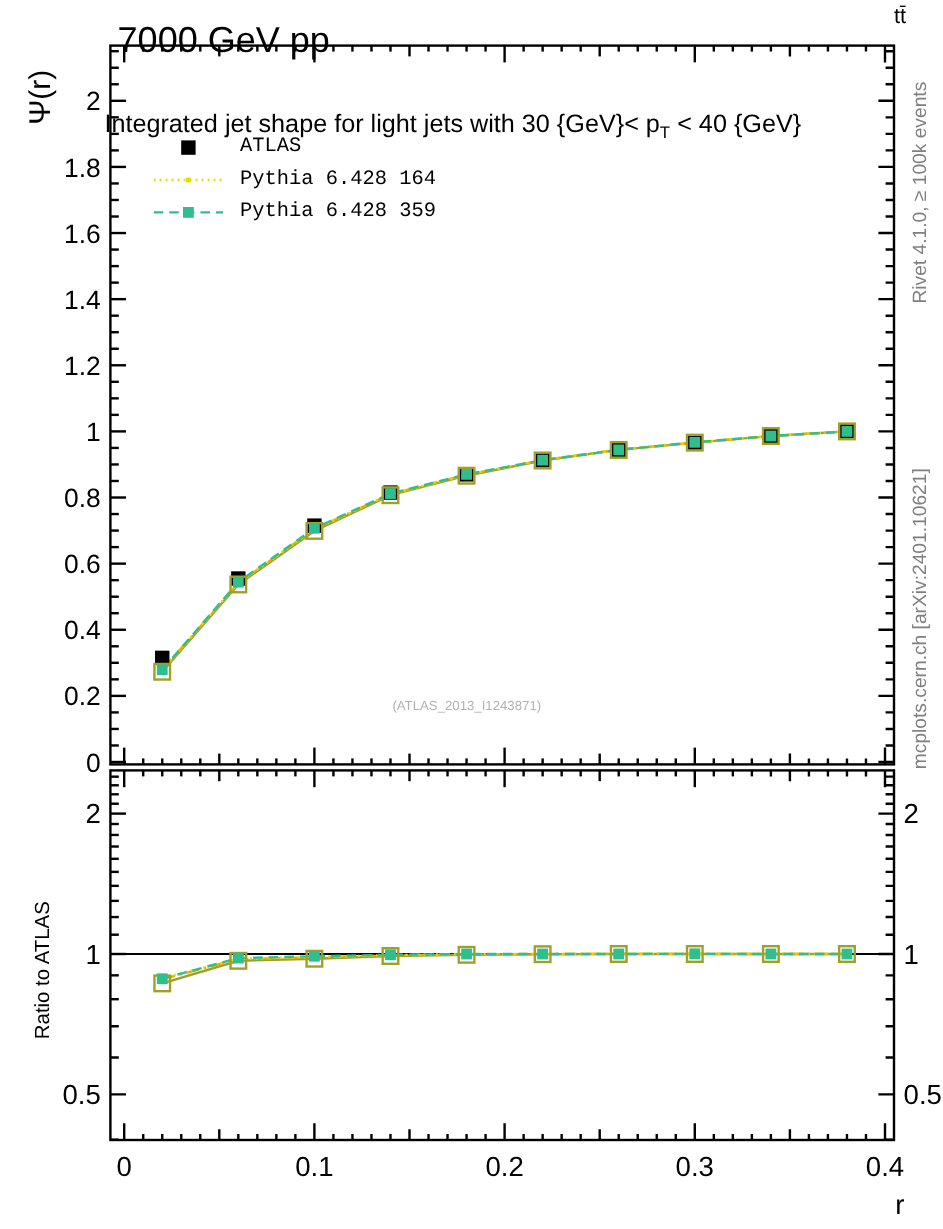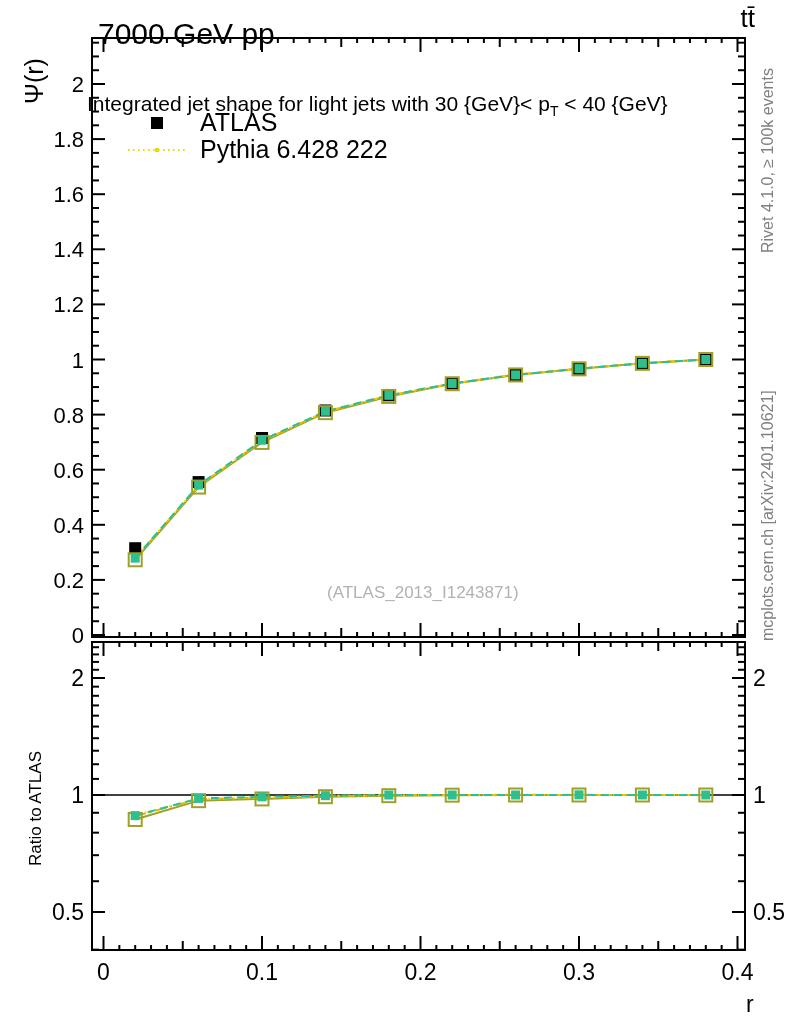--- a/index.html
+++ b/index.html
@@ -1,29 +1,29 @@
 <!DOCTYPE html>
 <html><head>
 <meta charset="utf-8">
 <style>
   html,body{margin:0;padding:0;background:#fff;}
   .figure{position:relative;width:786px;height:1024px;background:#fff;overflow:hidden;
           font-family:"Liberation Sans",sans-serif;color:#000;}
   .abs{position:absolute;white-space:nowrap;}
   #chart-svg{position:absolute;left:0;top:0;}
   .hdr-left{left:98px;top:17px;font-size:30px;}
-  .hdr-right{left:700px;top:3px;width:55px;text-align:right;font-size:26px;}
+  .hdr-right{left:700px;top:3px;width:55px;text-align:right;font-size:18px;}
   .ylab{left:20px;top:104px;font-size:25px;transform:rotate(-90deg);transform-origin:0 0;}
   .plot-title{left:87px;top:60px;font-size:21px;margin-top:32px;}
   .plot-title sub{font-size:14px;}
   .legend{left:128px;top:109px;}
   .legend-row{display:flex;align-items:center;height:27px;}
   .legend-row svg{width:58px;height:20px;flex:0 0 58px;}
-  .legend-label{margin-left:14px;font-size:25px;}
-  .watermark{left:327px;top:583px;font-size:17px;color:#b2b2b2;}
+  .legend-label{margin-left:14px;font-size:17px;font-family:Liberation Mono, monospace;}
+  .watermark{left:327px;top:583px;font-size:11px;color:#b2b2b2;}
   .side-top{left:759px;top:253px;font-size:16px;color:#808080;transform:rotate(-90deg);transform-origin:0 0;}
   .side-bot{left:759px;top:641px;font-size:16px;color:#808080;transform:rotate(-90deg);transform-origin:0 0;}
   .ratio-ylab{left:26px;top:866px;font-size:17px;transform:rotate(-90deg);transform-origin:0 0;}
   .xlab{left:746px;top:991px;font-size:23px;}
 </style>
 </head>
 <body>
 
 <div class="figure">
 
@@ -467,21 +467,28 @@
         <svg width="58" height="20">
           <rect x="23" y="4" width="12" height="12" fill="#000000"></rect>
         </svg>
         <span class="legend-label">ATLAS</span>
       </div>
       <div class="legend-row">
         <svg width="58" height="20">
           <line x1="0" y1="10" x2="58" y2="10" stroke="#e0e000" stroke-width="2" fill="none" stroke-dasharray="1.6 3.4"></line>
           <rect x="27" y="8" width="4" height="4" fill="#e0e000"></rect>
         </svg>
-        <span class="legend-label">Pythia 6.428 222</span>
+        <span class="legend-label">Pythia 6.428 164</span>
+      </div>
+      <div class="legend-row">
+        <svg width="58" height="20">
+          <line x1="0" y1="10" x2="58" y2="10" stroke="#2fbf8f" stroke-width="2" fill="none" stroke-dasharray="8 5"></line>
+          <rect x="24.5" y="5.5" width="9" height="9" fill="#2fbf8f"></rect>
+        </svg>
+        <span class="legend-label">Pythia 6.428 359</span>
       </div>
     </div>
 
   <div class="abs watermark">(ATLAS_2013_I1243871)</div>
 
   <div class="abs side-top">Rivet 4.1.0, ≥ 100k events</div>
   <div class="abs side-bot">mcplots.cern.ch [arXiv:2401.10621]</div>
 
   <div class="abs ratio-ylab">Ratio to ATLAS</div>
 

